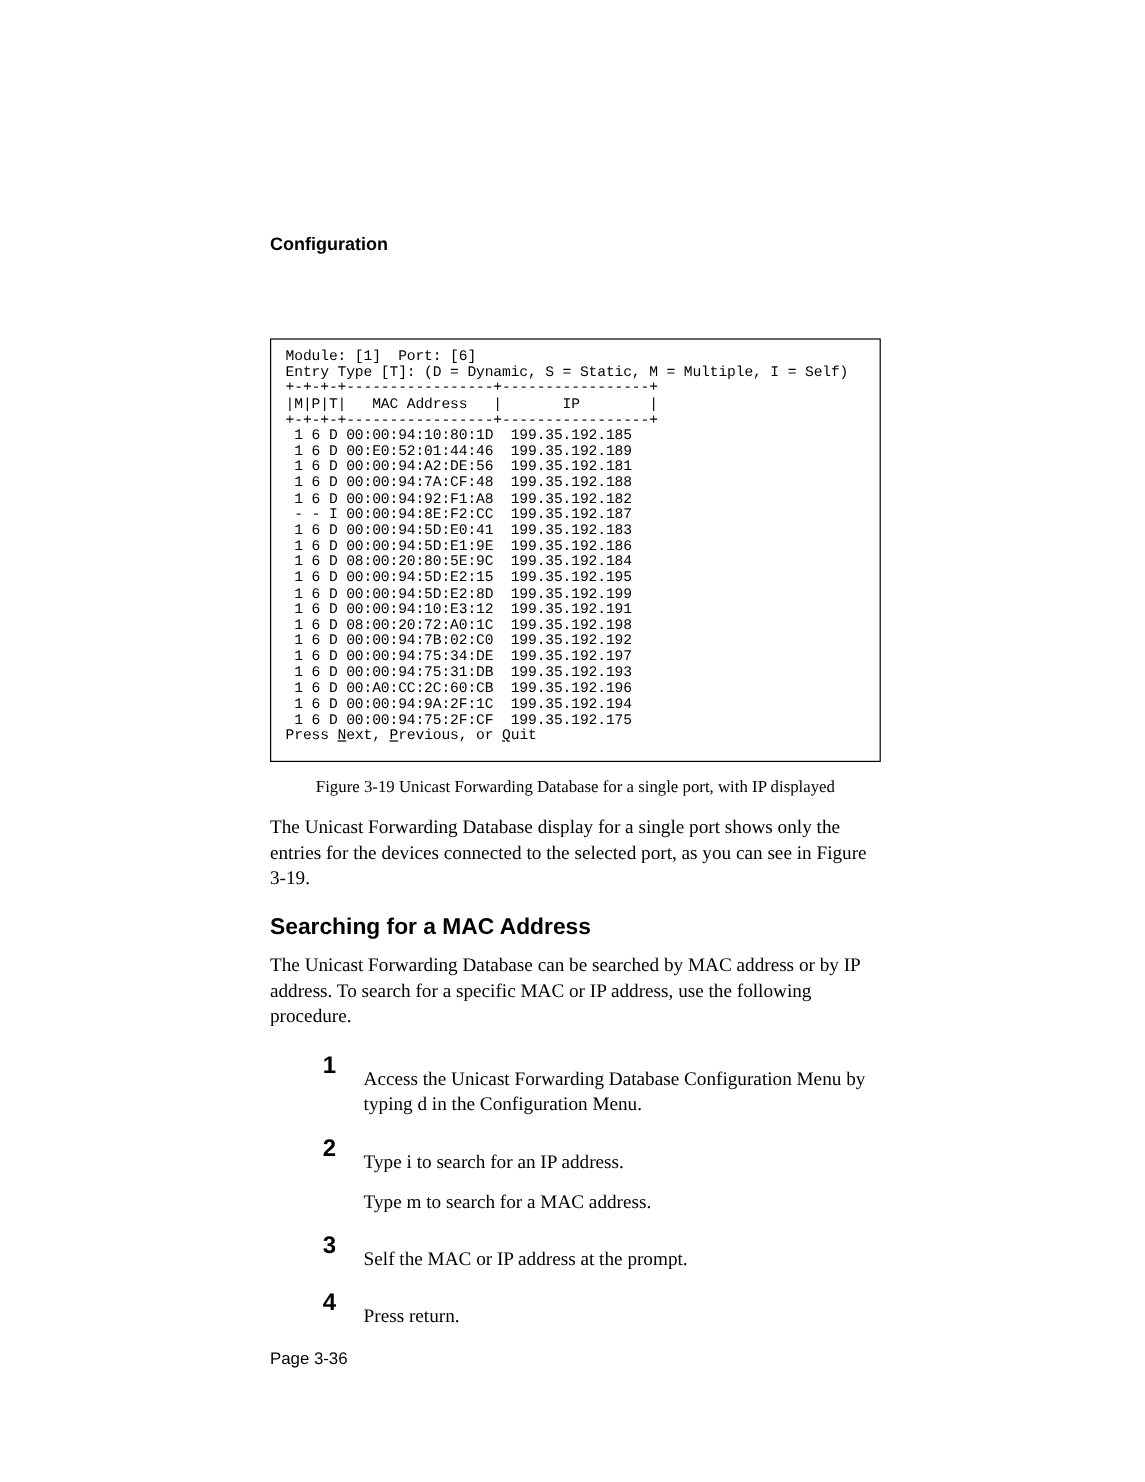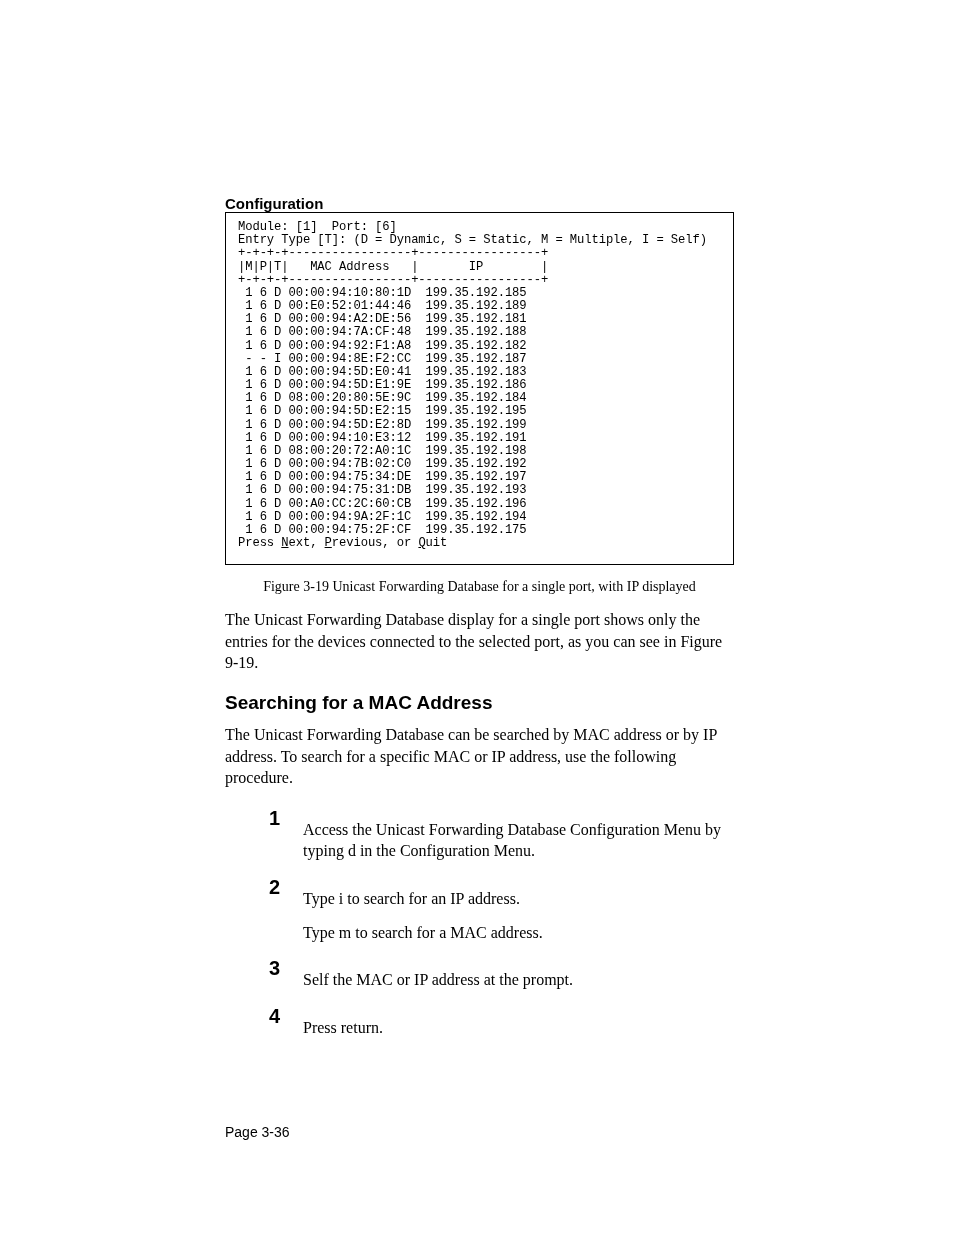--- a/index.html
+++ b/index.html
@@ -13,20 +13,21 @@
   width: 954px;
   height: 1235px;
   position: relative;
   box-sizing: border-box;
   padding: 195px 220px 0 225px;
 }
 .section-header {
   font-family: Helvetica, Arial, sans-serif;
   font-weight: bold;
   font-size: 15px;
+  margin-bottom: 70px;
 }
 .terminal-box {
   border: 1px solid #000;
   padding: 8px 12px 14px 12px;
   font-family: "Courier New", Courier, monospace;
   font-size: 12.2px;
   line-height: 1.08;
   white-space: pre;
   letter-spacing: -0.1px;
 }
@@ -106,21 +107,21 @@
  1 6 D 00:00:94:7B:02:C0  199.35.192.192
  1 6 D 00:00:94:75:34:DE  199.35.192.197
  1 6 D 00:00:94:75:31:DB  199.35.192.193
  1 6 D 00:A0:CC:2C:60:CB  199.35.192.196
  1 6 D 00:00:94:9A:2F:1C  199.35.192.194
  1 6 D 00:00:94:75:2F:CF  199.35.192.175
 </span><span>Press <span class="u">N</span>ext, <span class="u">P</span>revious, or <span class="u">Q</span>uit</span></div>
 
   <div class="caption">Figure 3-19   Unicast Forwarding Database for a single port, with IP displayed</div>
 
-  <p class="body-text">The Unicast Forwarding Database display for a single port shows only the entries for the devices connected to the selected port, as you can see in Figure 9-19.</p>
+  <p class="body-text">The Unicast Forwarding Database display for a single port shows only the entries for the devices connected to the selected port, as you can see in Figure 3-19.</p>
 
   <div class="subheading">Searching for a MAC Address</div>
 
   <p class="body-text">The Unicast Forwarding Database can be searched by MAC address or by IP address. To search for a specific MAC or IP address, use the following procedure.</p>
 
   <div class="steps" id="steps">
       <div class="step">
         <div class="step-num">1</div>
         <div class="step-body">
           <p>Access the Unicast Forwarding Database Configuration Menu by typing d in the Configuration Menu.</p>

